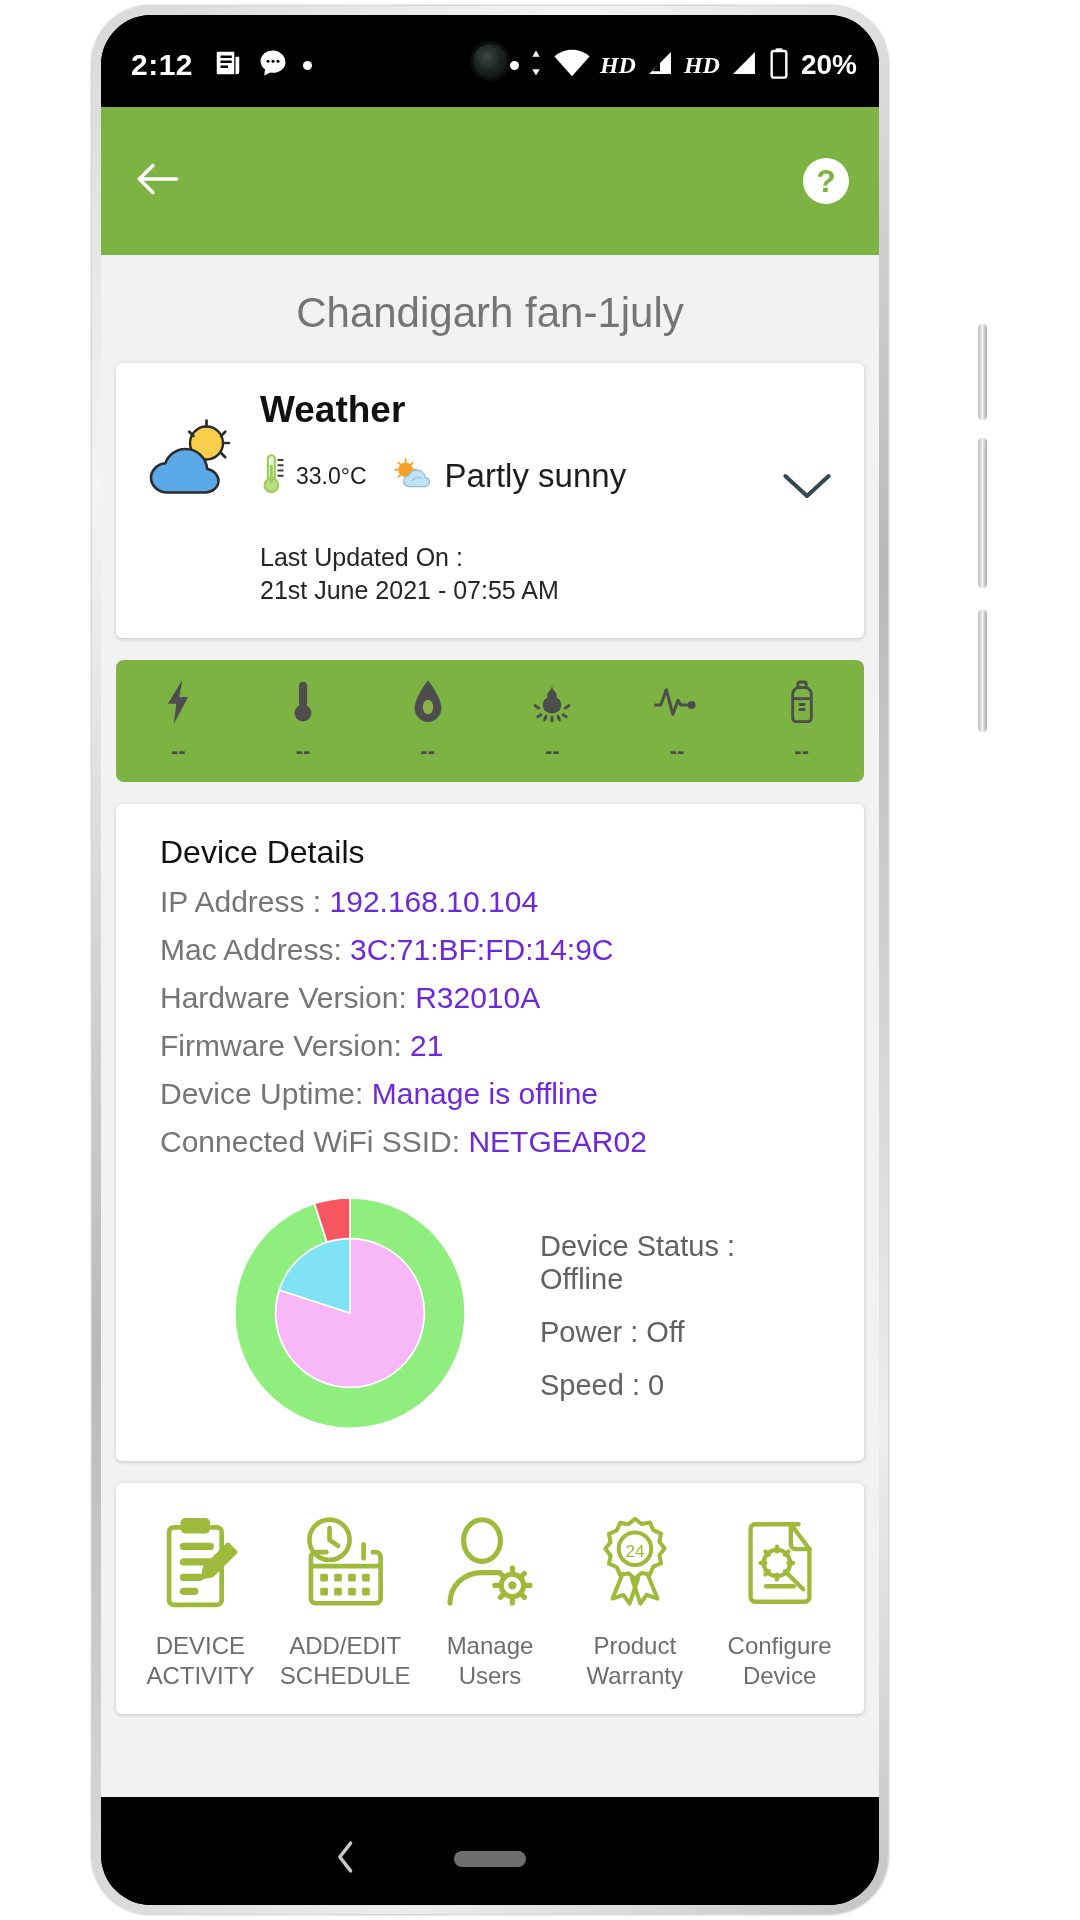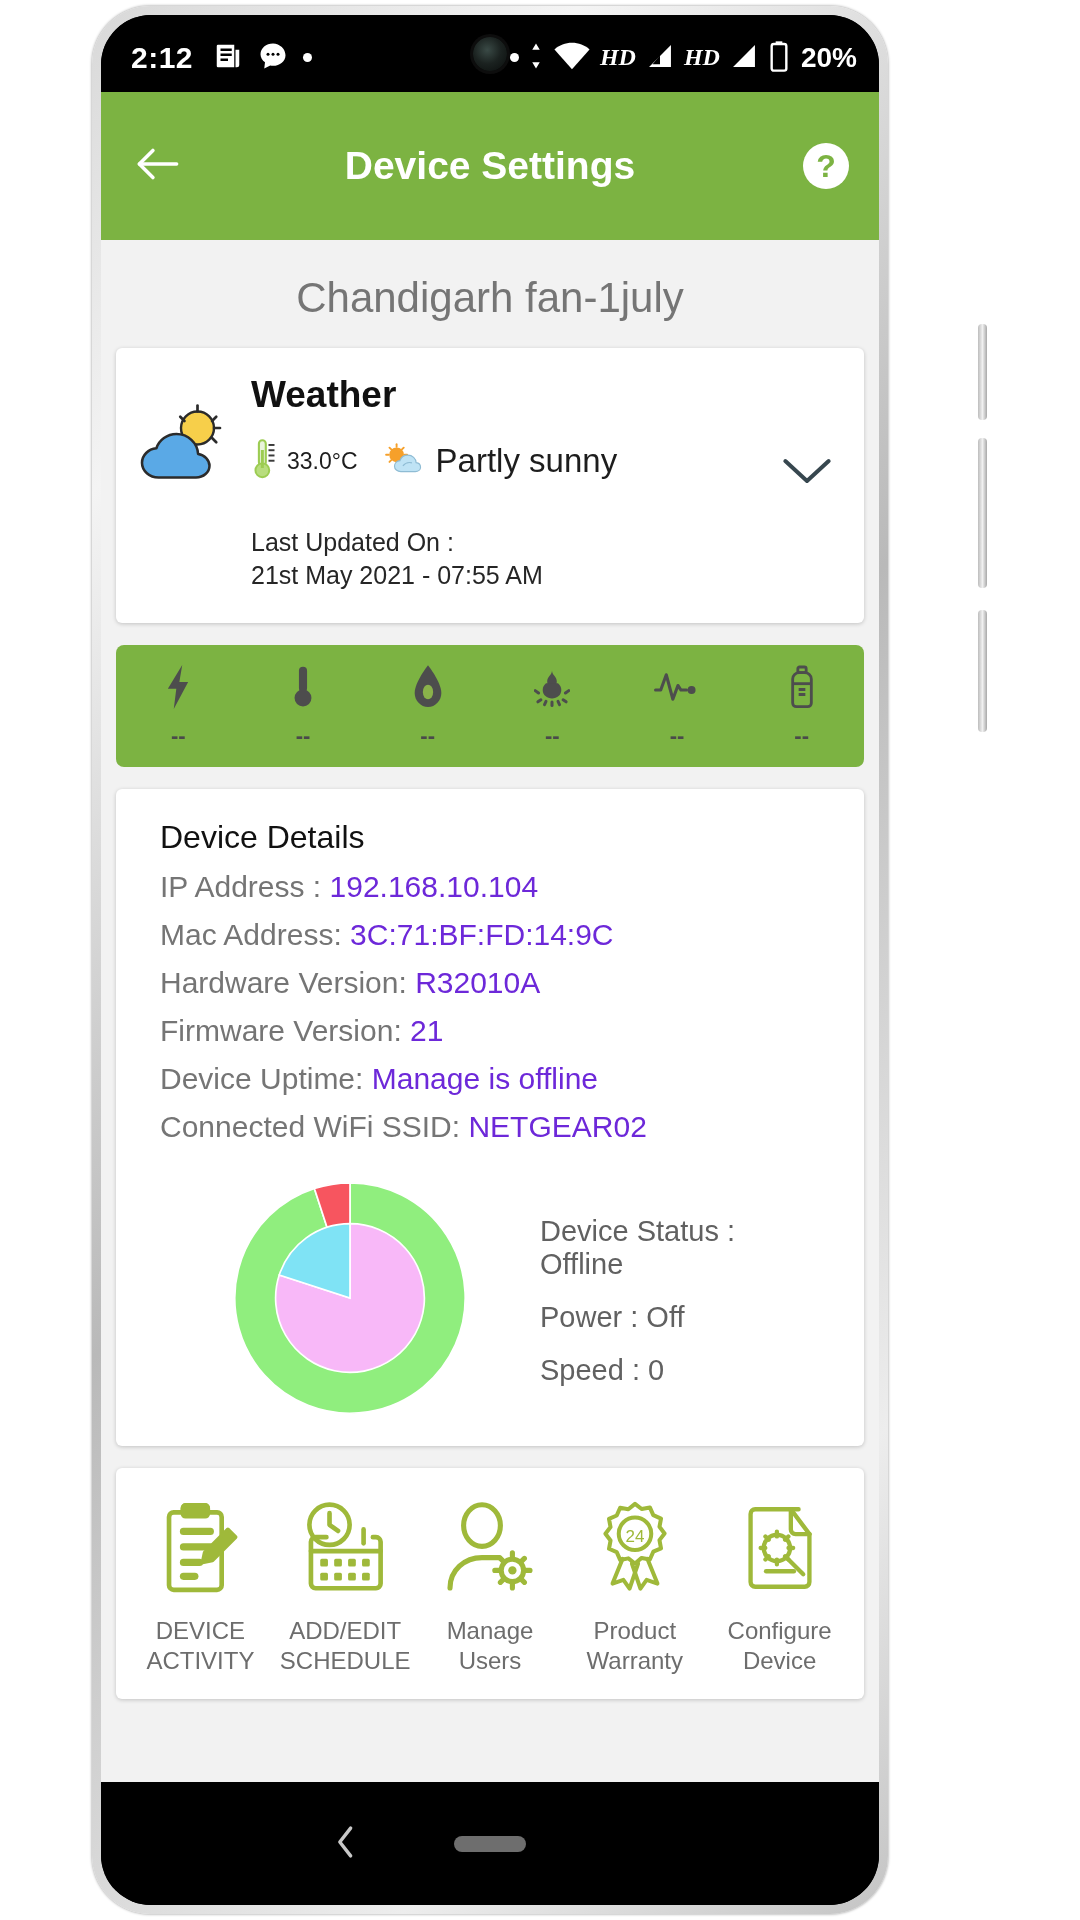--- a/index.html
+++ b/index.html
@@ -29,21 +29,21 @@
   }
 
   
   #btn-volume-up   { position:absolute; left: 886px; top: 318px; width: 9px; height: 96px;  border-radius: 4px; background: linear-gradient(90deg,#bdbdbd,#f0f0f0,#a8a8a8); }
   #btn-volume-down { position:absolute; left: 886px; top: 432px; width: 9px; height: 150px; border-radius: 4px; background: linear-gradient(90deg,#bdbdbd,#f0f0f0,#a8a8a8); }
   #btn-power       { position:absolute; left: 886px; top: 604px; width: 9px; height: 122px; border-radius: 4px; background: linear-gradient(90deg,#bdbdbd,#f0f0f0,#a8a8a8); }
 
   
   #status-bar {
     position: relative;
-    height: 77px;
+    height: 92px;
     background: #000;
     color: #fff;
     display: flex;
     align-items: center;
     padding: 8px 22px 0 30px;
   }
   #status-clock { font-size: 30px; font-weight: 700; letter-spacing: .5px; }
   .status-left-icons { display: flex; align-items: center; gap: 14px; margin-left: 20px; }
   .status-right { margin-left: auto; display: flex; align-items: center; gap: 9px; }
   #status-battery-text { font-size: 28px; font-weight: 700; margin-left: 2px; }
@@ -98,21 +98,21 @@
 
   
   .card {
     background: #fff;
     border-radius: 6px;
     box-shadow: 0 1px 4px rgba(0,0,0,.20);
     margin: 0 15px;
   }
 
   
-  #weather-card { display: flex; align-items: flex-start; padding: 26px 18px 30px 9px; position: relative; justify-content: space-between; }
+  #weather-card { display: flex; align-items: flex-start; padding: 26px 18px 30px 18px; position: relative; justify-content: space-between; }
   #weather-icon { width: 118px; flex: 0 0 118px; display:flex; align-items:center; justify-content:center; padding-top: 28px; }
   #weather-body { flex: 1; padding-left: 8px; }
   #weather-title { font-size: 37px; font-weight: 700; color: #111; }
   #weather-cond-row { display: flex; align-items: center; gap: 10px; margin-top: 22px; }
   #weather-temp { font-size: 23px; color: #1d1d1d; }
   #weather-cond-text { font-size: 33px; color: #1d1d1d; }
   #weather-updated { margin-top: 42px; font-size: 25px; color: #262626; line-height: 1.33; }
   #weather-expand { position: absolute; right: 32px; top: 108px; cursor: pointer; }
 
   
@@ -230,21 +230,20 @@
 
       <div id="app-bar">
         <div id="back-button">
           <span>
             <svg width="44" height="38" viewBox="0 0 26 22" fill="none" stroke="#fff" stroke-width="2.1" stroke-linecap="round" stroke-linejoin="round">
               <path d="M24 11H2"></path>
                 <path d="M10 3L2 11l8 8"></path>
             </svg>
           </span>
         </div>
-        <div id="app-bar-title">Device Settings</div>
         <div id="help-button">
           <span>?</span>
         </div>
       </div>
 
       <div id="device-name">Chandigarh fan-1july</div>
 
       <div class="card" id="weather-card">
         <div id="weather-icon">
           <svg width="96" height="82" viewBox="0 0 64 54">
@@ -292,21 +291,21 @@
                     <path d="M6.9 16.1l-1.7 1.7"></path>
                 </g>
                 <path d="M16 27c-3.3 0-6-2.3-6-5.2 0-2.7 2.3-4.9 5.2-5.2 1-3.1 4-5.3 7.5-5.3 4.3 0 7.8 3.2 7.9 7.2 2.4.3 4.2 2.2 4.2 4.4 0 2.4-2.2 4.1-4.9 4.1H16z" fill="#bfe3f5" stroke="#8fbcd4" stroke-width="1.1"></path>
                 <path d="M18 21.5c2-2.5 5.5-3.6 8.6-2.8" stroke="#8fbcd4" stroke-width="1.1" fill="none"></path>
               </svg>
             </span>
             <span id="weather-cond-text">Partly sunny</span>
           </div>
           <div id="weather-updated">
             <div>Last Updated On :</div>
-            <div>21st May 2021 - 07:55 AM</div>
+            <div>21st June 2021 - 07:55 AM</div>
           </div>
         </div>
         <div id="weather-expand">
           <span>
             <svg width="50" height="30" viewBox="0 0 30 18" fill="none" stroke="#37474f" stroke-width="2.4" stroke-linecap="round" stroke-linejoin="round">
               <path d="M2 3l13 12L28 3"></path>
             </svg>
           </span>
         </div>
       </div>

